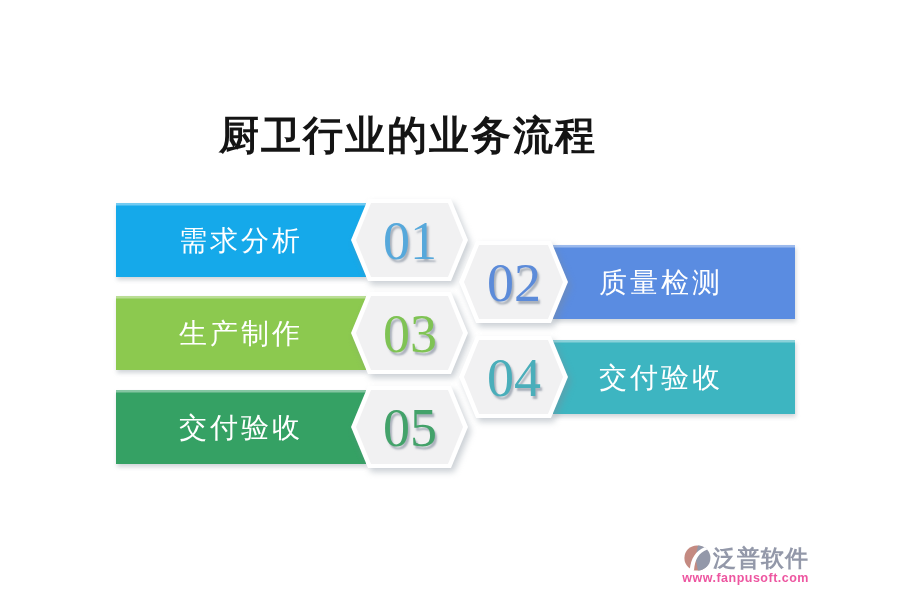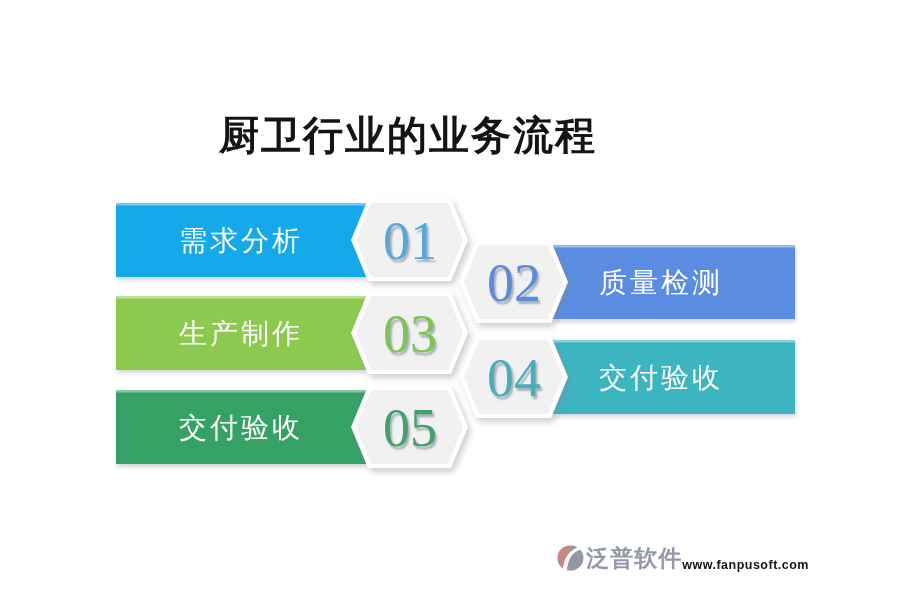--- a/index.html
+++ b/index.html
@@ -26,26 +26,26 @@
   }
   .lbl {
     position:absolute; top:0; height:74px; line-height:76px;
     color:#ffffff; font-size:28px; letter-spacing:3px; white-space:nowrap;
   }
   .step.left  .lbl { left:0; width:250px; text-align:center; }
   .step.right .lbl { left:140px; text-align:left; }
 
   .watermark {
     position:absolute; right:7px; top:544px;
-    display:flex; flex-direction:row; align-items:flex-end; opacity:0.92;
+    display:flex; flex-direction:column; align-items:flex-end; opacity:0.92;
   }
   .wm-row { display:flex; align-items:center; gap:2px; }
   .wm-icon { display:block; }
   .wm-brand { font-size:23px; font-weight:bold; letter-spacing:1px; color:#8A90A2; line-height:28px; }
-  .wm-url { font-size:12.5px; font-weight:bold; letter-spacing:0.5px; color:#000000; margin-top:-1px; }
+  .wm-url { font-size:12.5px; font-weight:bold; letter-spacing:0.5px; color:#ec4899; margin-top:-1px; }
 </style>
 </head>
 <body>
 
 <div class="canvas">
 
   <h1 class="title">厨卫行业的业务流程</h1>
 
   <div class="step left s1">
     <svg width="360" height="74" viewBox="0 0 360 74">

